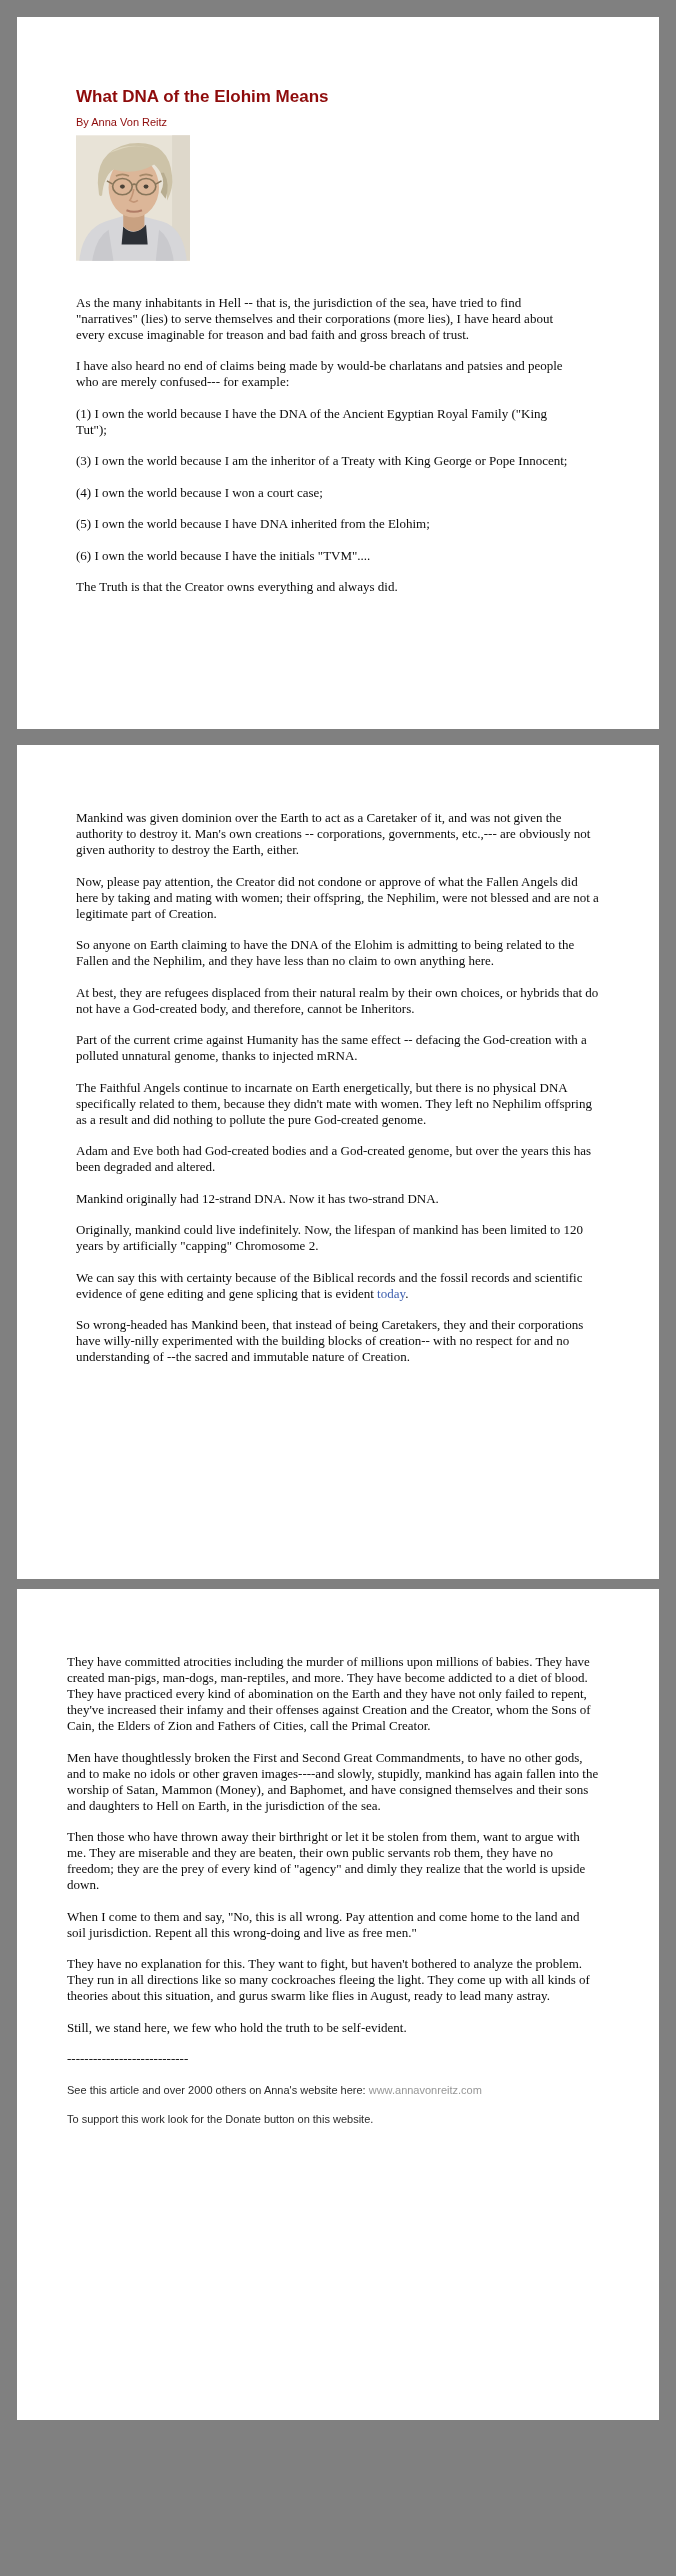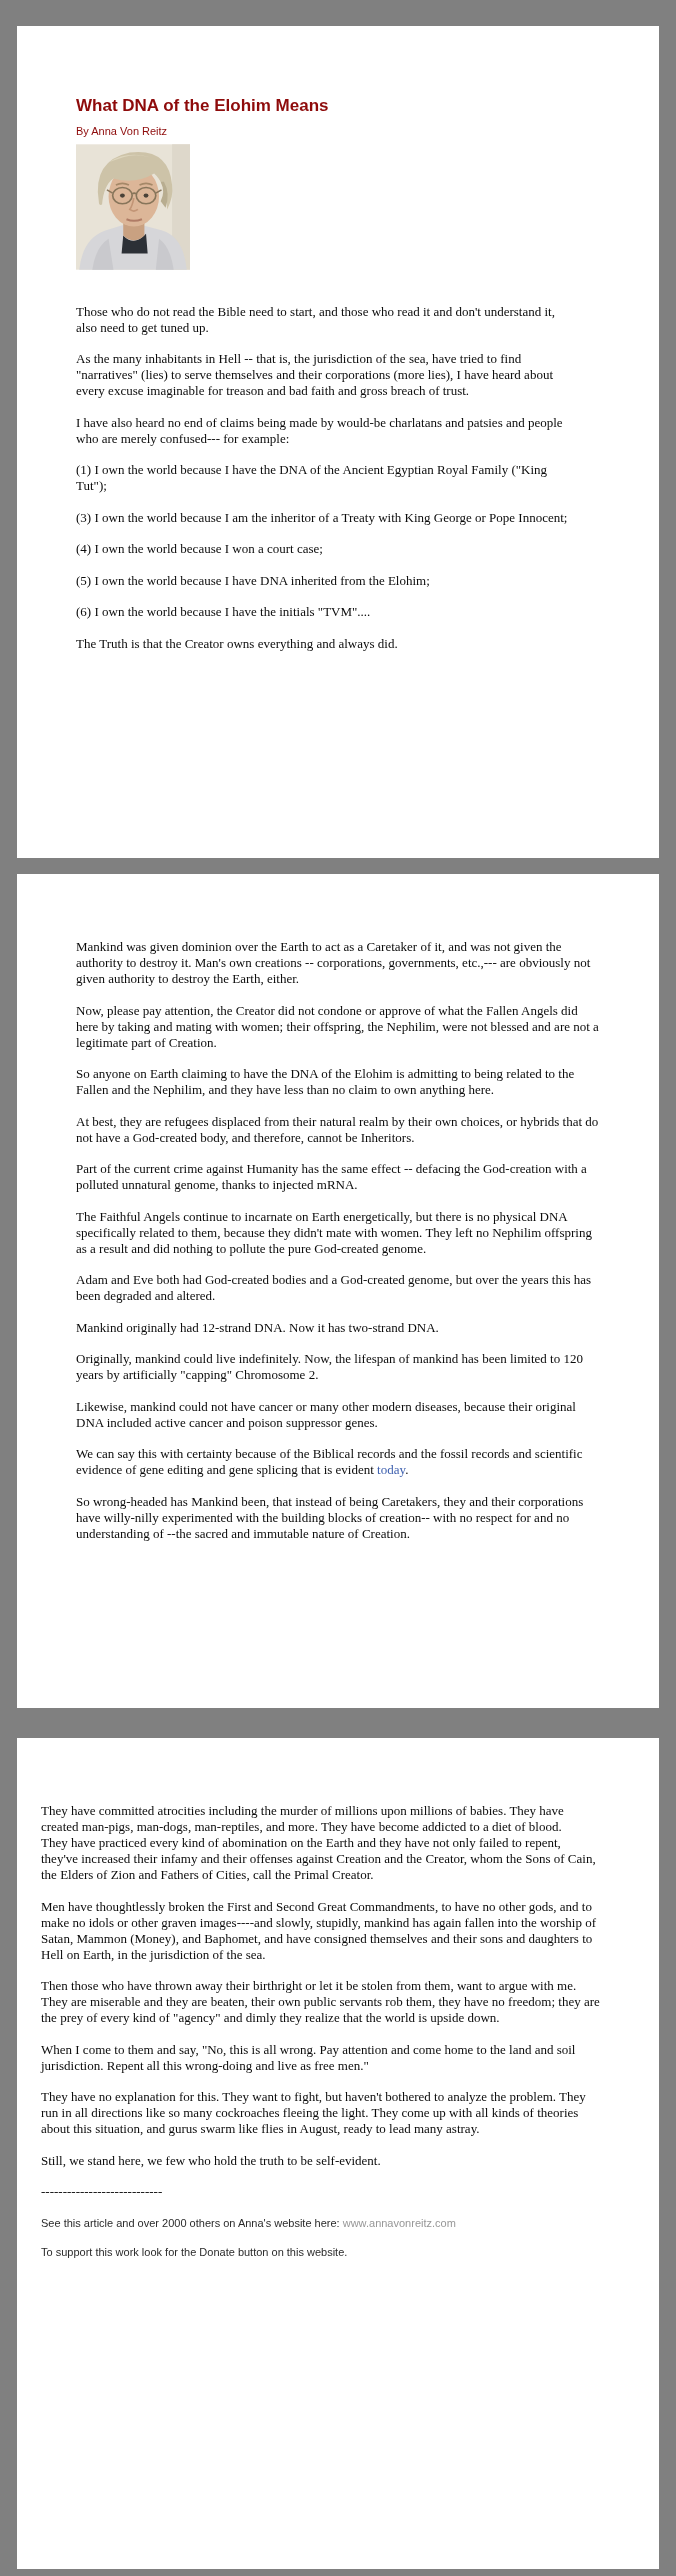--- a/index.html
+++ b/index.html
@@ -8,23 +8,23 @@
     background:#808080;
     font-family:"Liberation Serif","DejaVu Serif",serif;
   }
   .page{
     background:#ffffff;
     width:642px;
     margin-left:17px;
     box-sizing:border-box;
     overflow:hidden;
   }
-  .page-1{margin-top:26px;height:832px;padding:70px 83px 0 59px;}
+  .page-1{margin-top:17px;height:712px;padding:70px 83px 0 59px;}
   .page-2{margin-top:16.3px;height:834px;padding:65px 59px 3px 59px;}
-  .page-3{margin-top:30px;height:831px;padding:65px 59px 0 24px;}
+  .page-3{margin-top:10px;height:831px;padding:65px 59px 0 50px;}
   .bottom-spacer{height:29px;}
   h1.article-title{
     font-family:"Liberation Sans","DejaVu Sans",sans-serif;
     font-size:17px;
     font-weight:bold;
     color:#8e0b0b;
     margin:0 0 9.8px 0;
     line-height:1.15;
   }
   .byline{
@@ -96,42 +96,40 @@
 
     <ellipse cx="57" cy="63" rx="3" ry="2.6" fill="#4a4238"></ellipse>
     <ellipse cx="86" cy="63" rx="3" ry="2.6" fill="#4a4238"></ellipse>
     <path d="M49 50 Q57 46 65 50" stroke="#a58868" stroke-width="2" fill="none"></path>
     <path d="M78 50 Q86 46 94 50" stroke="#a58868" stroke-width="2" fill="none"></path>
 
     <path d="M71 66 Q69 76 66 80 Q71 84 76 80" stroke="#c29576" stroke-width="2" fill="none"></path>
     <path d="M62 92 Q71 96 81 92" stroke="#b07c66" stroke-width="2.5" fill="none"></path>
   </svg>
 
-  <p class="body-par">Those who do not read the Bible need to start, and those who read it and don't understand it, also need to get tuned up.</p>
   <p class="body-par">As the many inhabitants in Hell -- that is, the jurisdiction of the sea, have tried to find "narratives" (lies)  to serve themselves and their corporations (more lies), I have heard about every excuse imaginable for treason and bad faith and gross breach of trust.</p>
   <p class="body-par">I have also heard no end of claims being made by would-be charlatans and patsies and people who are merely confused--- for example:</p>
   <p class="body-par">(1) I own the world because I have the DNA of the Ancient Egyptian Royal Family ("King Tut");</p>
   <p class="body-par">(3) I own the world because I am the inheritor of a Treaty with King George or Pope Innocent;</p>
   <p class="body-par">(4) I own the world because I won a court case;</p>
   <p class="body-par">(5) I own the world because I have DNA inherited from the Elohim;</p>
   <p class="body-par">(6) I own the world because I have the initials "TVM"....</p>
   <p class="body-par">The Truth is that the Creator owns everything and always did.</p>
 </div>
 
 <div class="page page-2">
   <p class="body-par">Mankind was given dominion over the Earth to act as a Caretaker of it, and was not given the authority to destroy it.  Man's own creations -- corporations, governments, etc.,--- are obviously not given authority to destroy the Earth, either.</p>
   <p class="body-par">Now, please pay attention, the Creator did not condone or approve of what the Fallen Angels did here by taking and mating with women; their offspring, the Nephilim, were not blessed and are not a legitimate part of Creation.</p>
   <p class="body-par">So anyone on Earth claiming to have the DNA of the Elohim is admitting to being related to the Fallen and the Nephilim, and they have less than no claim to own anything here.</p>
   <p class="body-par">At best, they are refugees displaced from their natural realm by their own choices, or hybrids that do not have a God-created body, and therefore, cannot be Inheritors.</p>
   <p class="body-par">Part of the current crime against Humanity has the same effect -- defacing the God-creation with a polluted unnatural genome, thanks to injected mRNA.</p>
   <p class="body-par">The Faithful Angels continue to incarnate on Earth energetically, but there is no physical DNA specifically related to them, because they didn't mate with women.  They left no Nephilim offspring as a result and did nothing to pollute the pure God-created genome.</p>
   <p class="body-par">Adam and Eve both had God-created bodies and a God-created genome, but over the years this has been degraded and altered.</p>
   <p class="body-par">Mankind originally had 12-strand DNA.  Now it has two-strand DNA.</p>
   <p class="body-par">Originally, mankind could live indefinitely.  Now, the lifespan of mankind has been limited to 120 years by artificially "capping" Chromosome 2.</p>
-  <p class="body-par">Likewise, mankind could not have cancer or many other modern diseases, because their original DNA included active cancer and poison suppressor genes.</p>
   <p class="body-par"><span>We can say this with certainty because of the Biblical records and the fossil records and scientific evidence of gene editing and gene splicing that is evident </span><a class="inline-link">today</a><span>.</span></p>
   <p class="body-par">So wrong-headed has Mankind been, that instead of being Caretakers, they and their corporations have willy-nilly experimented with the building blocks of creation-- with no respect for and no understanding of --the sacred and immutable nature of Creation.</p>
 </div>
 
 <div class="page page-3">
   <p class="body-par tight">They have committed atrocities including the murder of millions upon millions of babies.  They have created man-pigs, man-dogs, man-reptiles, and more.  They have become addicted to a diet of blood.</p>
   <p class="body-par">They have practiced every kind of abomination on the Earth and they have not only failed to repent, they've increased their infamy and their offenses against Creation and the Creator, whom the Sons of Cain, the Elders of Zion and Fathers of Cities, call the Primal Creator.</p>
   <p class="body-par">Men have thoughtlessly broken the First and Second Great Commandments, to have no other gods, and to make no idols or other graven images----and slowly, stupidly, mankind has again fallen into the worship of Satan, Mammon (Money), and Baphomet, and have consigned themselves and their sons and daughters to Hell on Earth, in the jurisdiction of the sea.</p>
   <p class="body-par">Then those who have thrown away their birthright or let it be stolen from them, want to argue with me.  They are miserable and they are beaten, their own public servants rob them, they have no freedom; they are the prey of every kind of "agency" and dimly they realize that the world is upside down.</p>
   <p class="body-par">When I come to them and say, "No, this is all wrong. Pay attention and come home to the land and soil jurisdiction. Repent all this wrong-doing and live as free men."</p>

